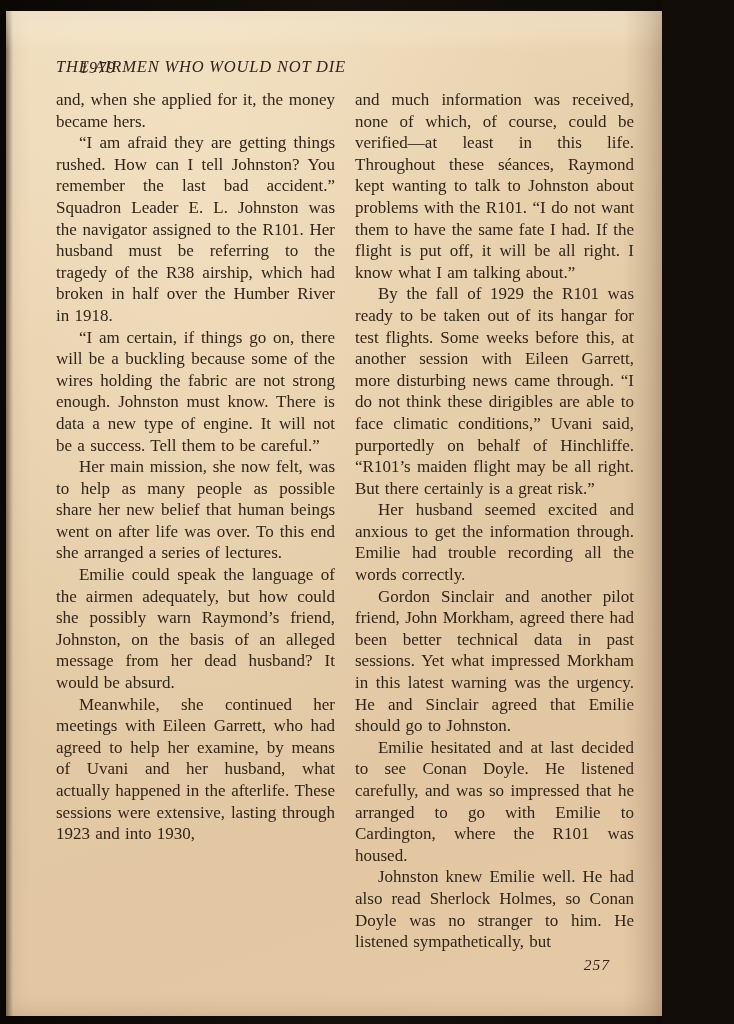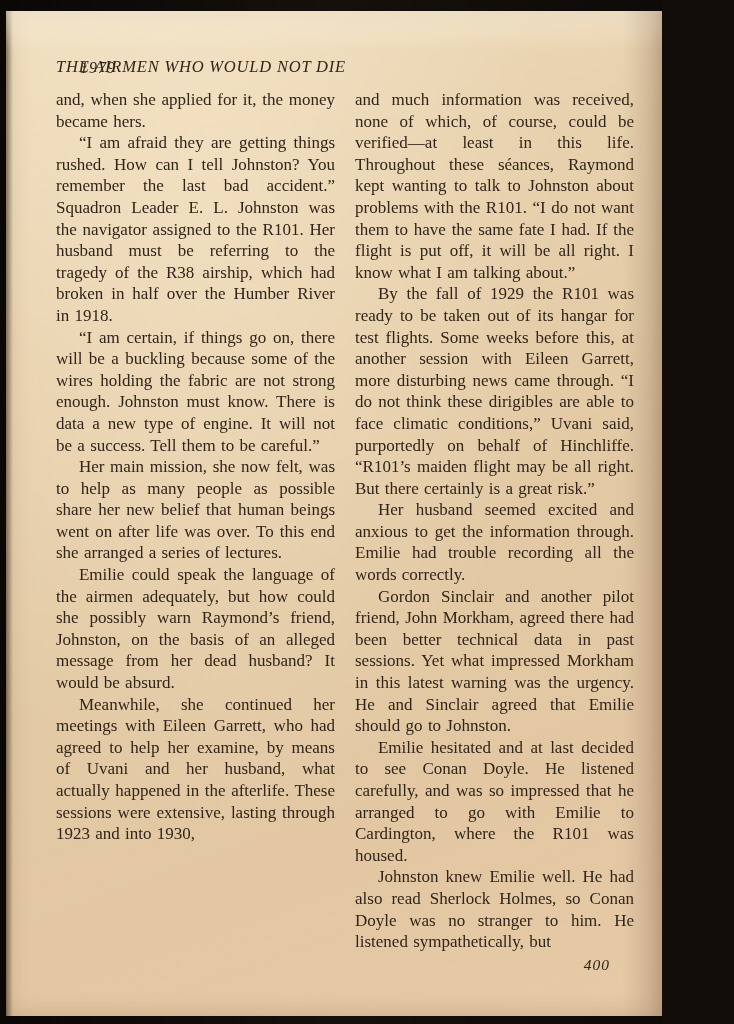--- a/index.html
+++ b/index.html
@@ -134,19 +134,19 @@
           <p>Emilie could speak the language of the airmen adequately, but how could she possibly warn Raymond’s friend, Johnston, on the basis of an alleged message from her dead husband? It would be absurd.</p>
           <p>Meanwhile, she continued her meetings with Eileen Garrett, who had agreed to help her examine, by means of Uvani and her husband, what actually happened in the afterlife. These sessions were extensive, lasting through 1923 and into 1930,</p>
         </div>
         <div class="col">
           <p class="cont">and much information was received, none of which, of course, could be verified—at least in this life. Throughout these séances, Raymond kept wanting to talk to Johnston about problems with the R101. “I do not want them to have the same fate I had. If the flight is put off, it will be all right. I know what I am talking about.”</p>
           <p>By the fall of 1929 the R101 was ready to be taken out of its hangar for test flights. Some weeks before this, at another session with Eileen Garrett, more disturbing news came through. “I do not think these dirigibles are able to face climatic conditions,” Uvani said, purportedly on behalf of Hinchliffe. “R101’s maiden flight may be all right. But there certainly is a great risk.”</p>
           <p>Her husband seemed excited and anxious to get the information through. Emilie had trouble recording all the words correctly.</p>
           <p>Gordon Sinclair and another pilot friend, John Morkham, agreed there had been better technical data in past sessions. Yet what impressed Morkham in this latest warning was the urgency. He and Sinclair agreed that Emilie should go to Johnston.</p>
           <p>Emilie hesitated and at last decided to see Conan Doyle. He listened carefully, and was so impressed that he arranged to go with Emilie to Cardington, where the R101 was housed.</p>
           <p>Johnston knew Emilie well. He had also read Sherlock Holmes, so Conan Doyle was no stranger to him. He listened sympathetically, but</p>
-          <div class="page-number">400</div>
+          <div class="page-number">257</div>
         </div>
       </div>
 
     </div>
   </div>
 </div>
 
 </body></html>

